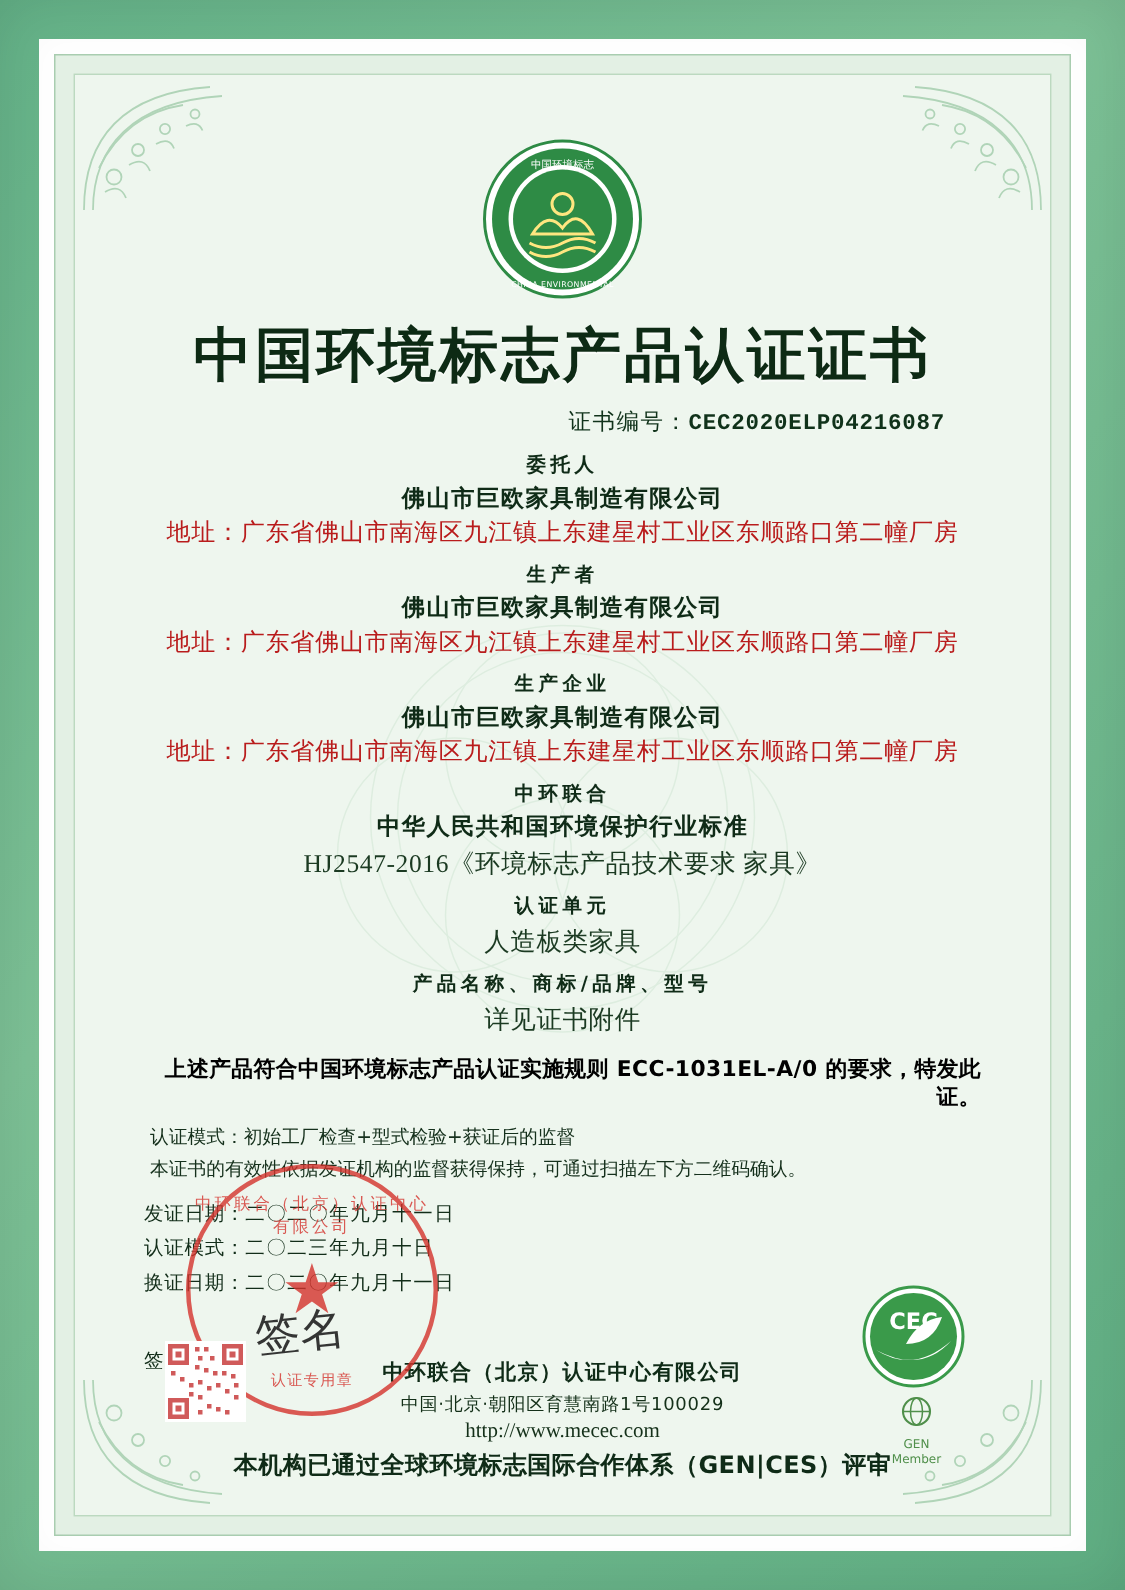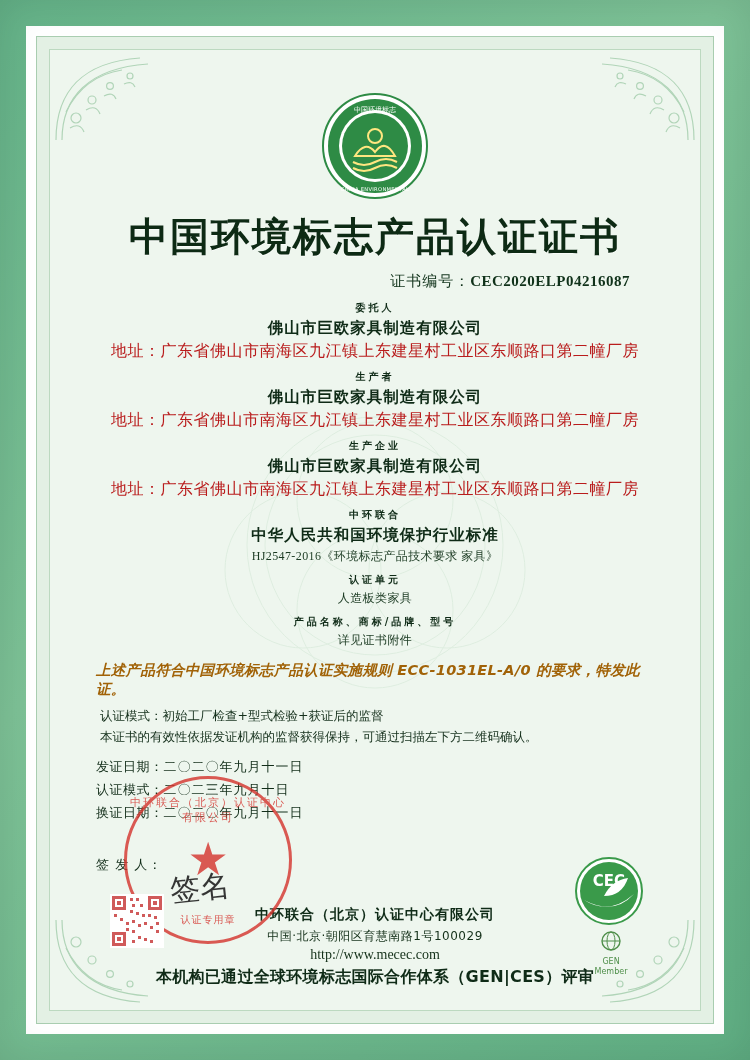--- a/index.html
+++ b/index.html
@@ -109,63 +109,62 @@
     text-align: right;
     padding-right: 24px;
     font-size: 15px;
     color: #10321a;
     margin-top: 8px;
     margin-bottom: 10px;
     font-family: "Liberation Serif", serif;
   }
   .cert-no-row .label { letter-spacing: 1px; }
   .cert-no-row .value {
-    font-family: Liberation Serif, serif;
+    font-family: Liberation Mono, monospace;
     font-weight: bold;
     letter-spacing: 0.5px;
   }
 
   .field-block { margin-bottom: 8px; }
   .field-label {
     font-family: "DejaVu Sans", sans-serif;
     font-weight: bold;
-    font-size: 10px;
+    font-size: 13px;
     letter-spacing: 3px;
     color: #0f2b17;
     margin-bottom: 3px;
   }
   .field-value {
     font-family: "DejaVu Sans", sans-serif;
     font-weight: bold;
     font-size: 15.5px;
     letter-spacing: 1px;
     color: #0f2b17;
     margin-bottom: 2px;
   }
   .field-sub {
     font-size: 16px;
     letter-spacing: 0.5px;
     color: #b91c1c;
     font-family: "Liberation Serif", serif;
   }
   .field-sub-small {
-    font-size: 12px;
+    font-size: 17px;
     letter-spacing: 0.4px;
     color: #1b3a22;
   }
 
   .statement {
     margin-top: 12px;
     font-family: "DejaVu Sans", sans-serif;
     font-weight: bold;
     font-size: 14.5px;
     letter-spacing: 0.3px;
-    color: #a16207;
-    text-align: left;
-    font-style: italic;
+    color: #000000;
+    text-align: right;
   }
 
   .notes {
     margin-top: 7px;
     text-align: left;
     font-size: 12.5px;
     line-height: 1.65;
     color: #15301c;
     padding-left: 4px;
     font-family: "DejaVu Sans", sans-serif;

